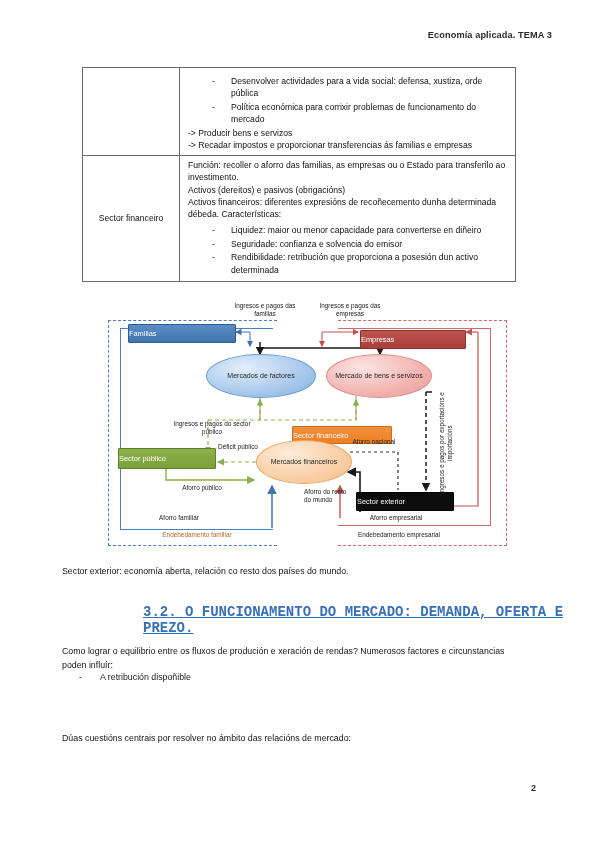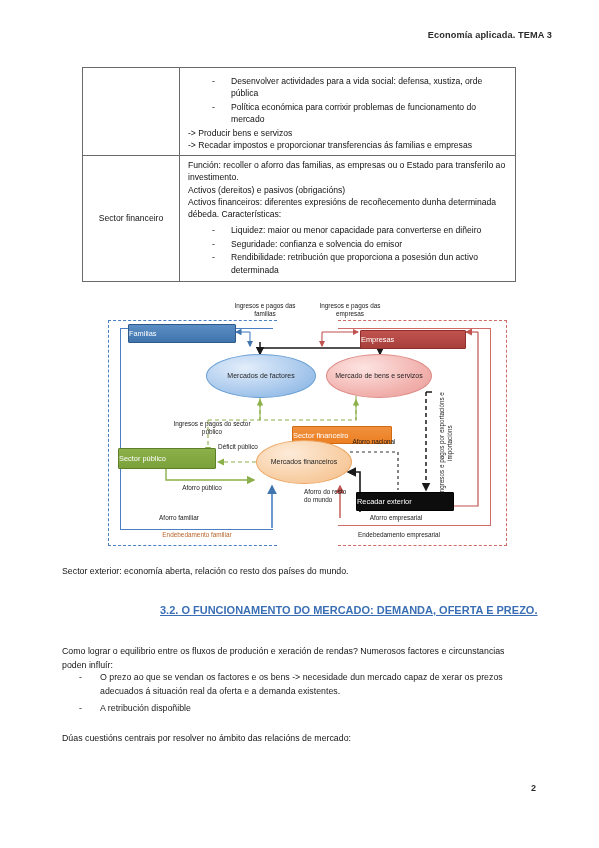--- a/index.html
+++ b/index.html
@@ -125,23 +125,24 @@
     left:230px;top:28px;width:152px;height:196px;
     border:1.2px solid #d06a66;border-left:none;
   }
   svg.wires{position:absolute;left:0;top:0;width:400px;height:255px;overflow:visible;}
 
   
   .para{
     position:absolute;font-size:8.8px;line-height:1.55;color:#141414;
   }
   .section-link{
-    position:absolute;left:160px;top:604px;
-    font-size:11px;font-weight:bold;color:#3b6fb5;
+    position:absolute;left:143px;top:604px;
+    font-size:14px;font-weight:bold;color:#3b6fb5;
     text-decoration:underline;
+    font-family:Liberation Mono, monospace;
   }
   ul.dash2{list-style:none;margin:0;padding:0;}
   ul.dash2 li{
     position:relative;padding-left:38px;margin:0 0 2px 0;
     font-size:8.8px;line-height:1.62;
   }
   ul.dash2 li::before{content:"-";position:absolute;left:17px;top:0;}
   .pageno{
     position:absolute;right:63px;top:783px;
     font-size:9px;font-weight:bold;color:#2b2b2b;
@@ -255,21 +256,21 @@
     <div class="box empresas">
       <span>Empresas</span>
     </div>
     <div class="box secpub">
       <span>Sector público</span>
     </div>
     <div class="box secfin">
       <span>Sector financeiro</span>
     </div>
     <div class="box secext">
-      <span>Recadar exterior</span>
+      <span>Sector exterior</span>
     </div>
 
     <div class="ell factores">
       <span>Mercados de factores</span>
     </div>
     <div class="ell bens">
       <span>Mercado de bens e servizos</span>
     </div>
     <div class="ell merfin">
       <span>Mercados financeiros</span>
@@ -289,21 +290,20 @@
     <div class="vert" style="left:330px;top:88px;height:110px;width:16px;">Ingresos e pagos por exportacións e importacións</div>
   </div>
 
   <div class="para" style="left:62px;top:565px;width:460px;">Sector exterior: economía aberta, relación co resto dos países do mundo.</div>
 
   <div class="section-link">3.2. O FUNCIONAMENTO DO MERCADO: DEMANDA, OFERTA E PREZO.</div>
 
   <div class="para" style="left:62px;top:634px;width:466px;margin-top:11px;">Como lograr o equilibrio entre os fluxos de produción e xeración de rendas? Numerosos factores e circunstancias poden influír:</div>
 
   <ul class="dash2" style="position:absolute;left:62px;top:670px;width:462px;">
-    <li>O prezo ao que se vendan os factores e os bens -&gt; necesidade dun mercado capaz de xerar os prezos adecuados á situación real da oferta e a demanda existentes.</li>
     <li>A retribución dispoñible</li>
   </ul>
 
   <div class="para" style="left:62px;top:732px;width:466px;">Dúas cuestións centrais por resolver no ámbito das relacións de mercado:</div>
 
   <div class="pageno">2</div>
 
 </div>
 
 </body></html>

